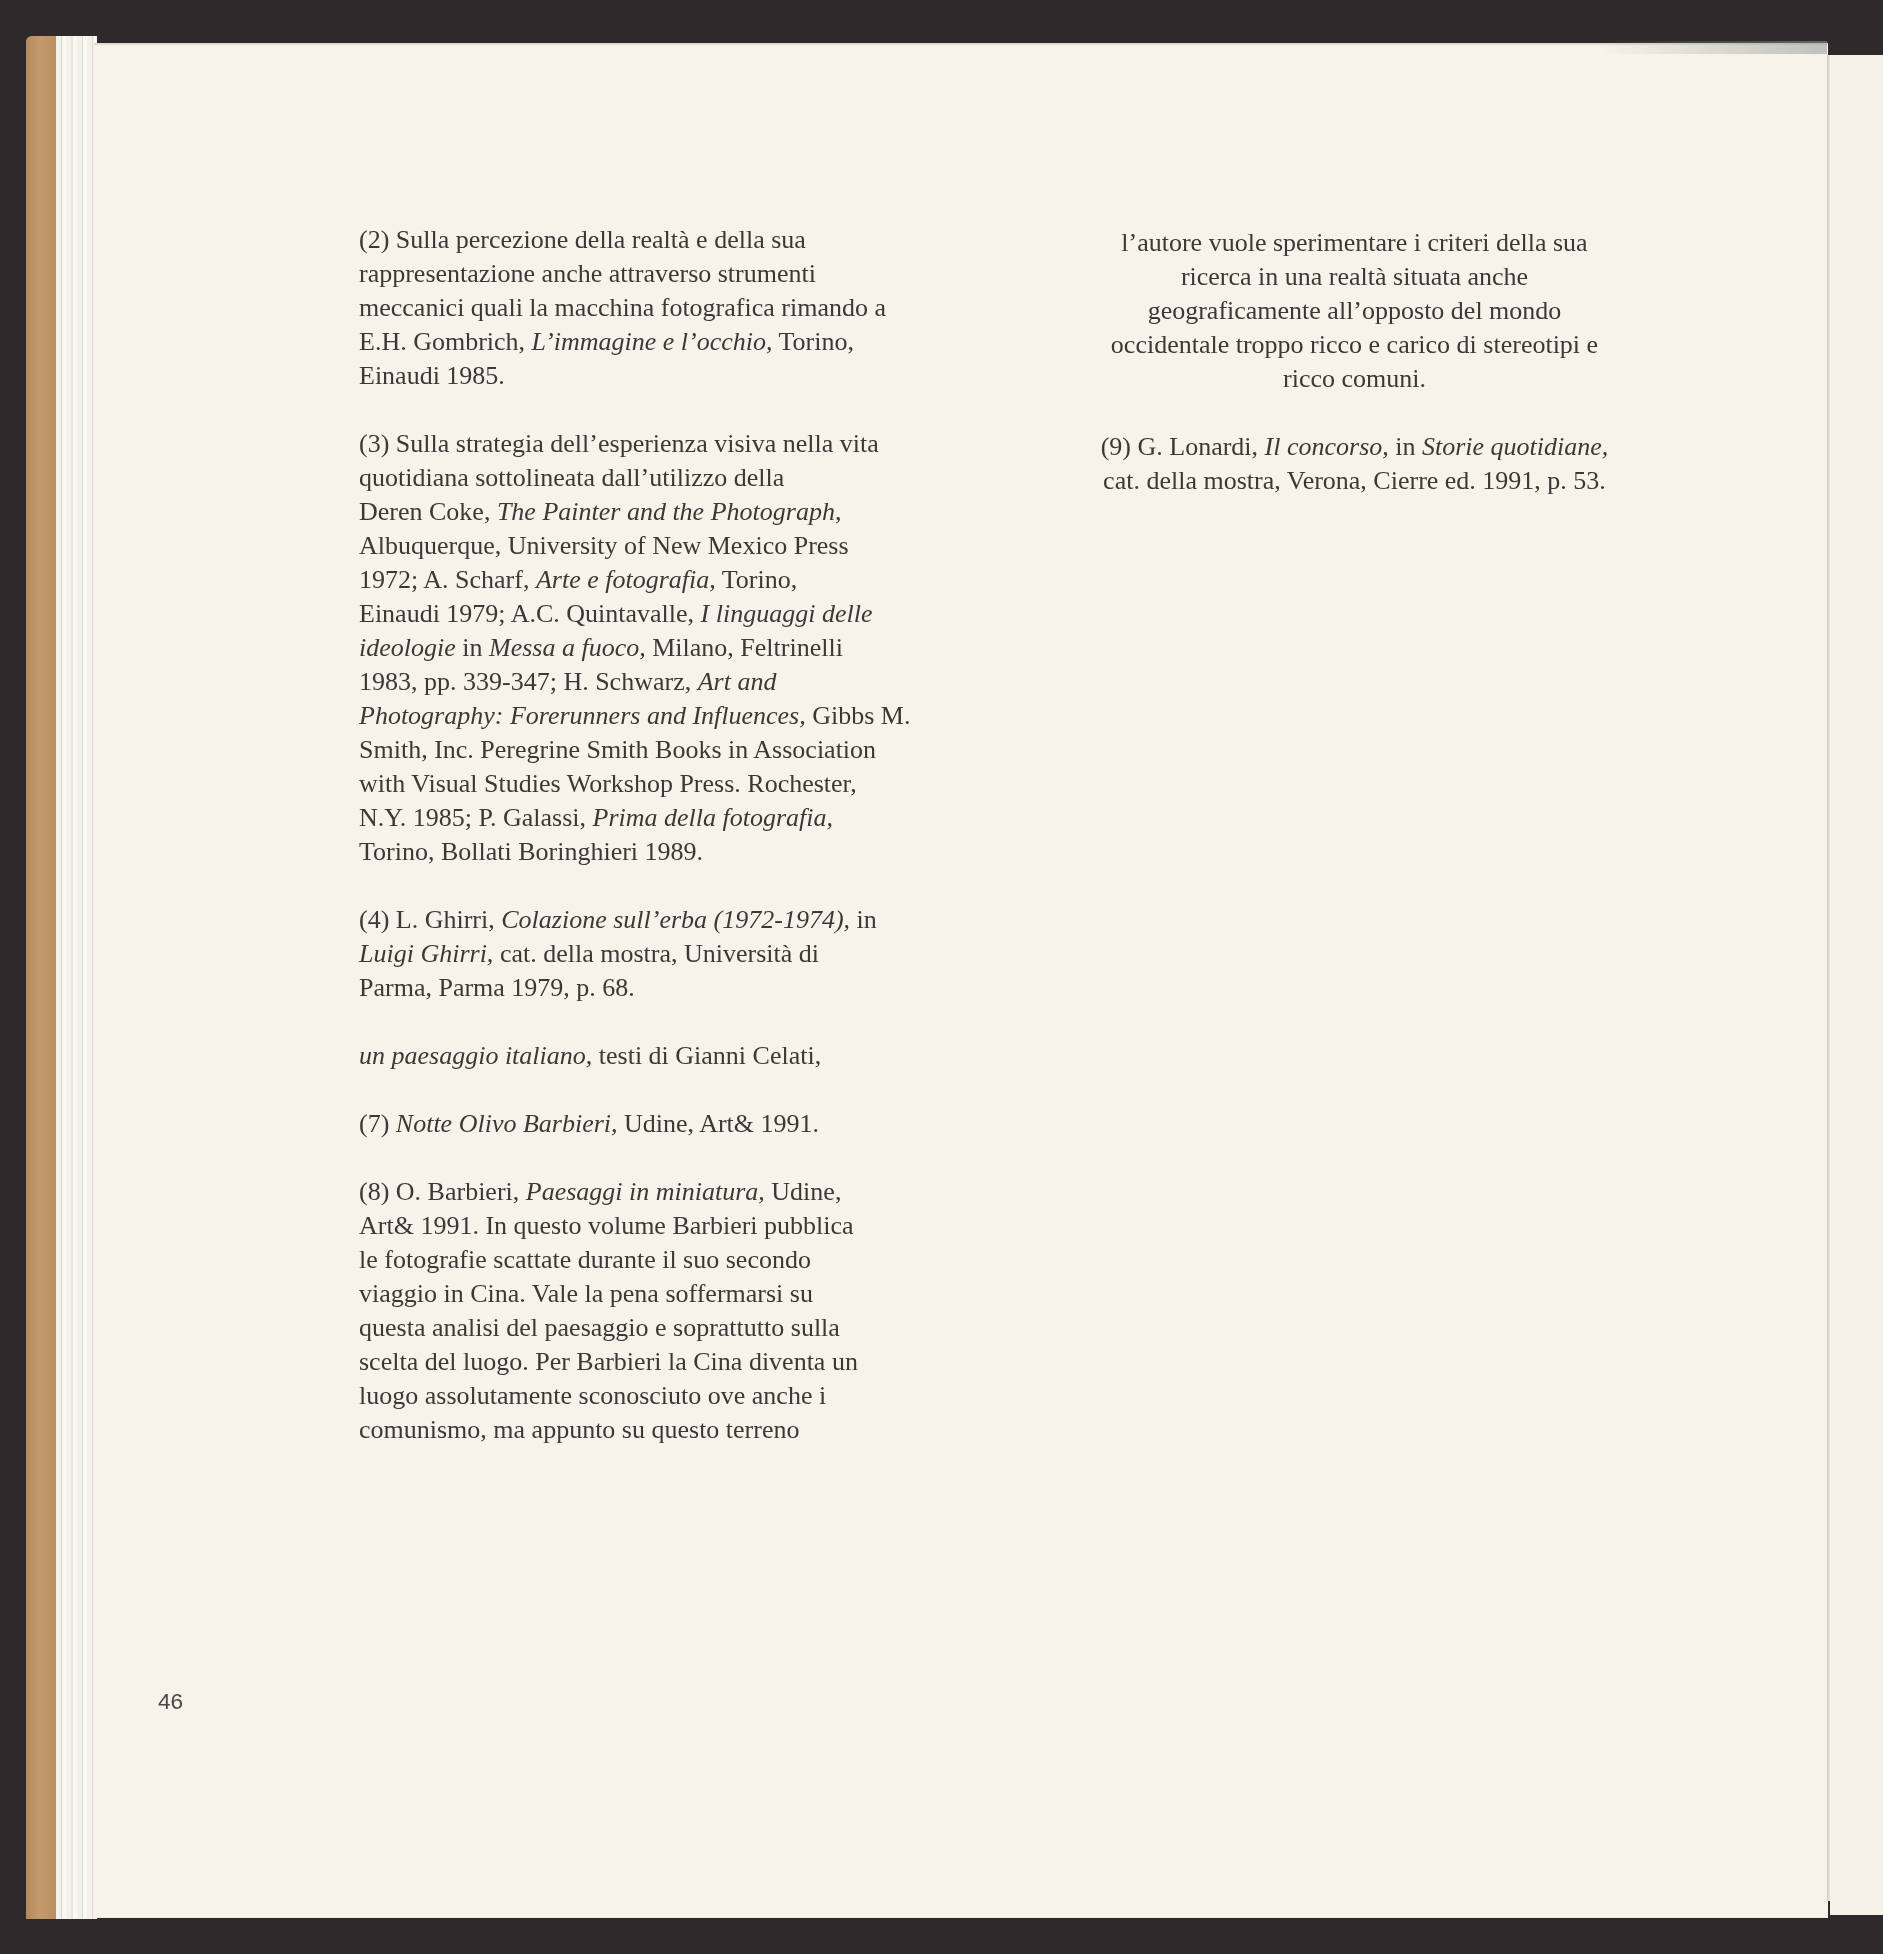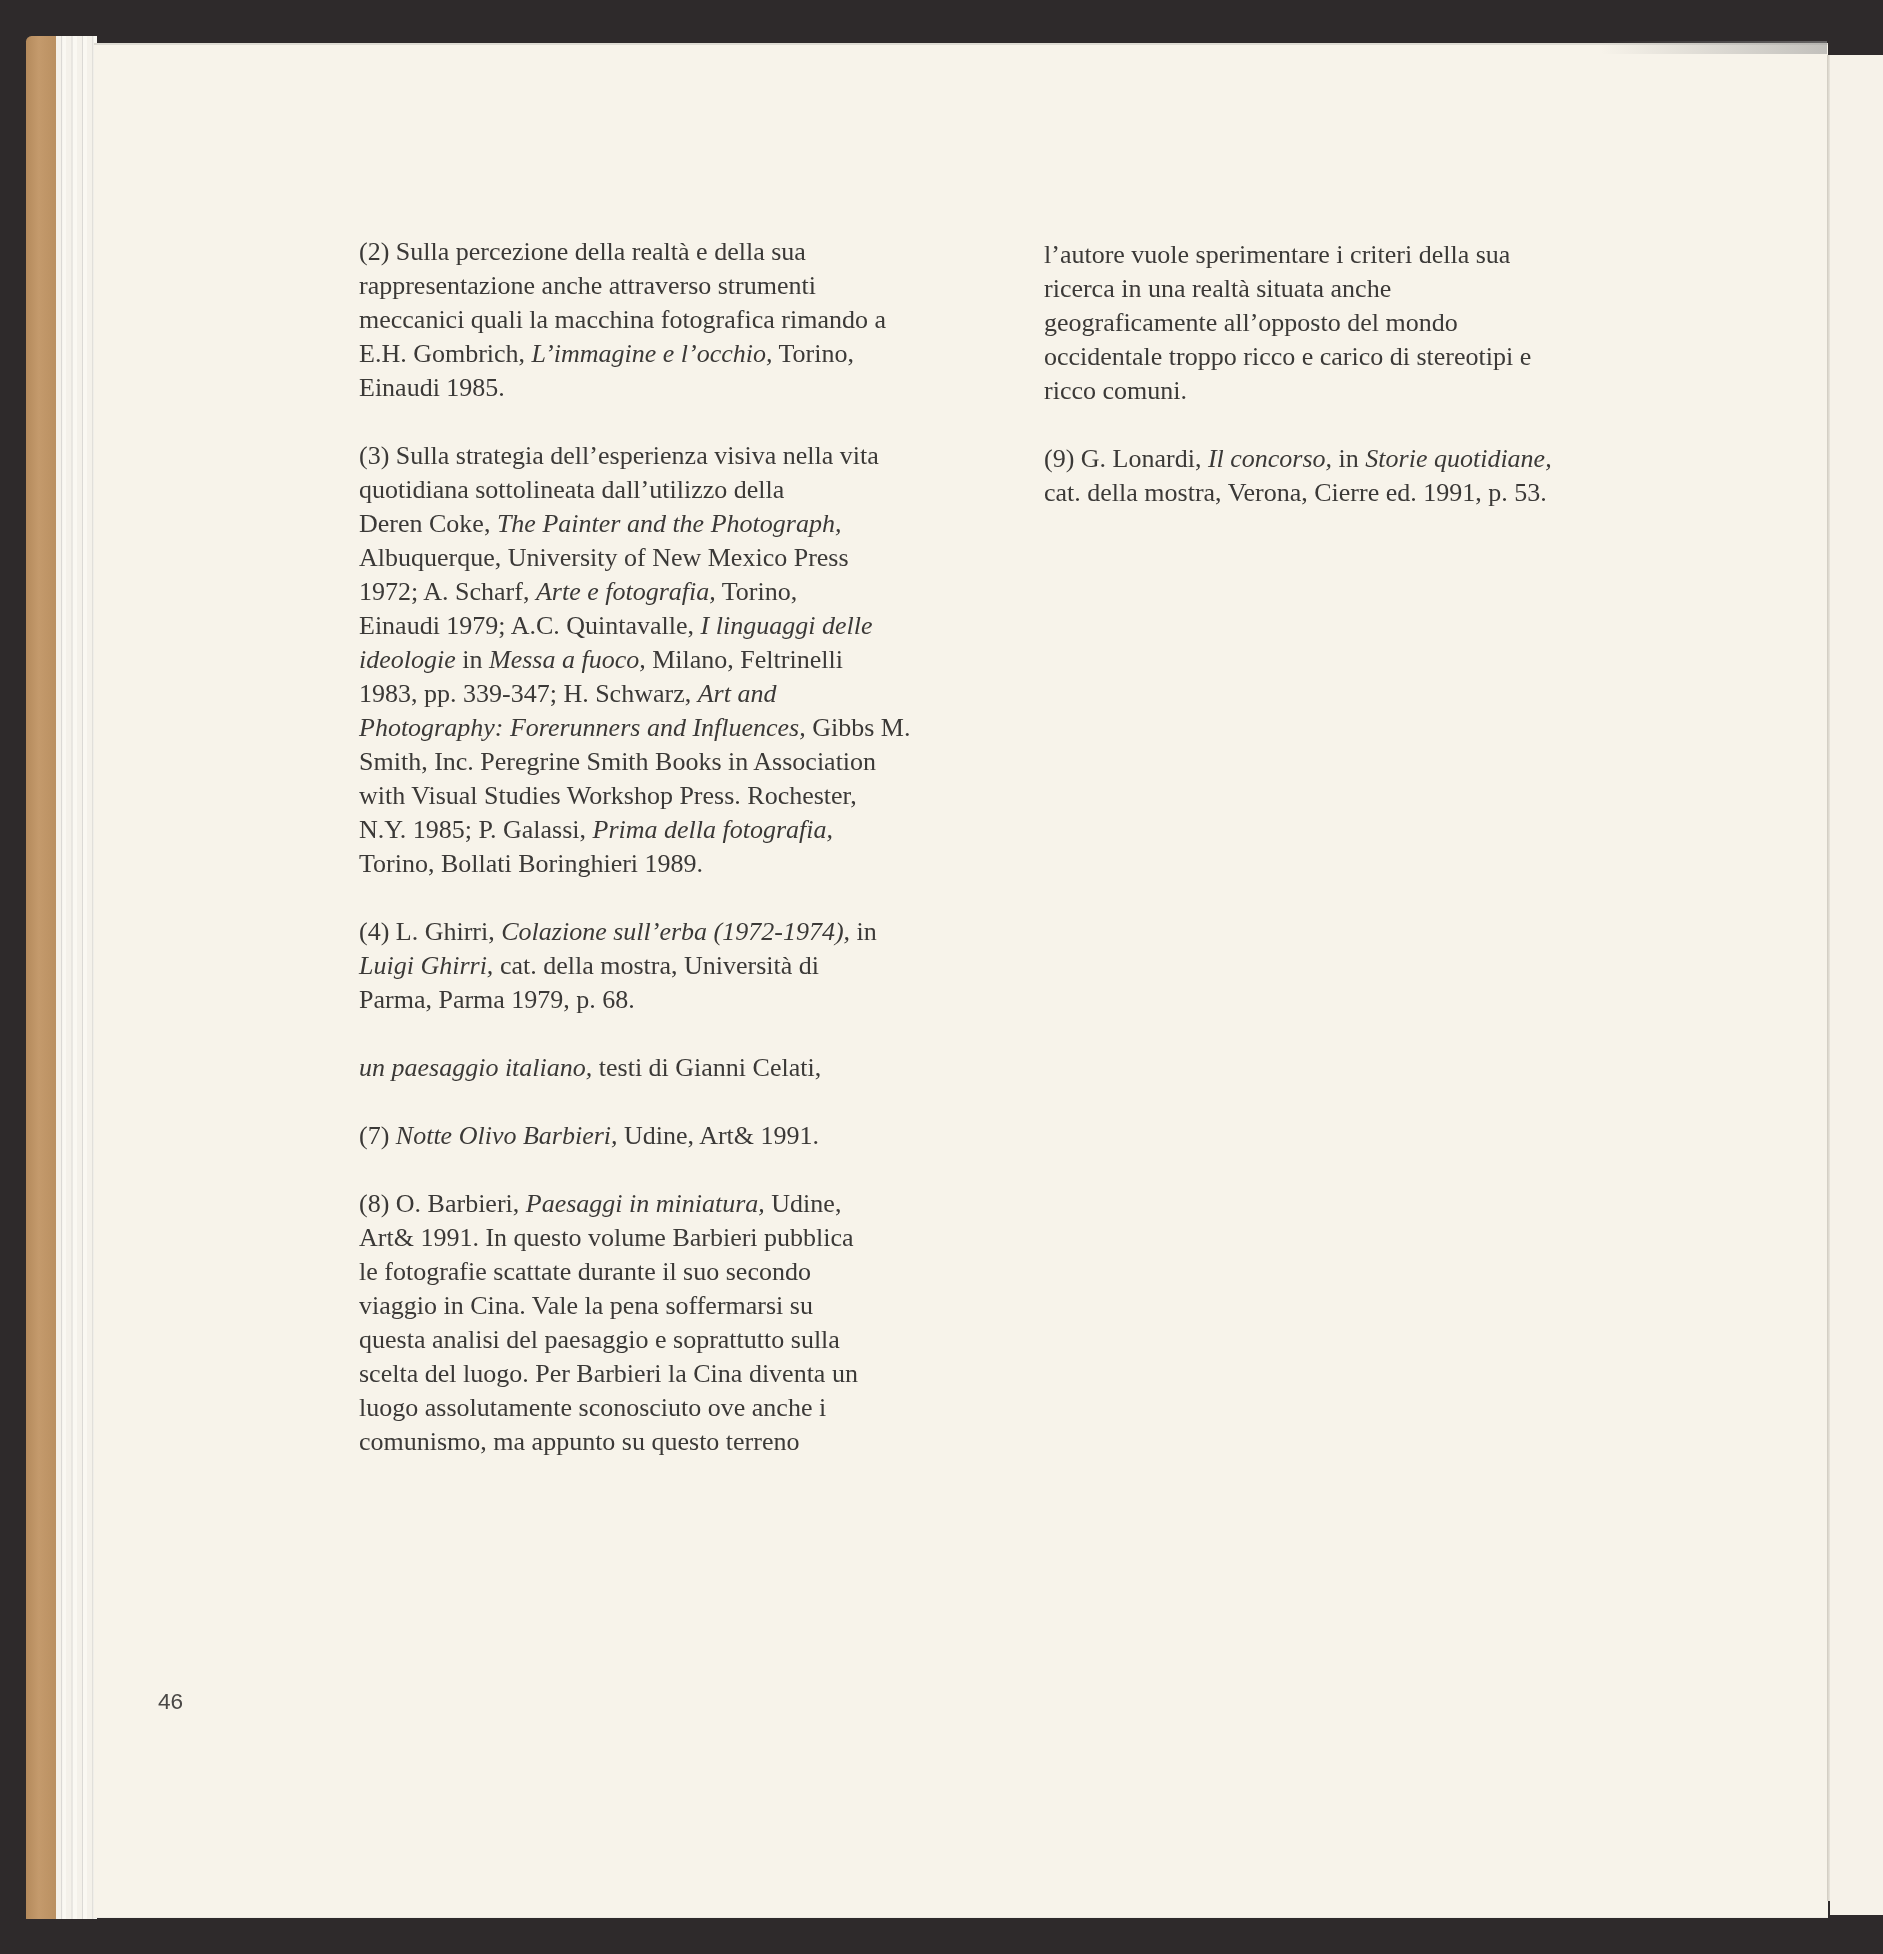--- a/index.html
+++ b/index.html
@@ -36,22 +36,22 @@
     position: absolute; left: 1830px; top: 55px; width: 54px; height: 1860px;
     background: #f6f2e9;
   }
   .column {
     position: absolute;
     color: #3b3937;
     font-size: 26px;
     line-height: 34px;
   }
   .col-left  { left: 359px;  top: 223px; width: 621px; }
-  .col-right { left: 1044px; top: 226px; width: 621px; }
-  .note { margin: 12px 0 34px 0; }
+  .col-right { left: 1044px; top: 226px; width: 621px; text-align: center; }
+  .note { margin: 0 0 34px 0; }
   .note-line { display: block; white-space: nowrap; }
   .it { font-style: italic; }
   .page-number {
     position: absolute; left: 158px; top: 1689px;
     font-family: Liberation Sans, sans-serif;
     font-size: 22.6px; color: #4a4846;
   }
 </style>
 </head>
 <body>

